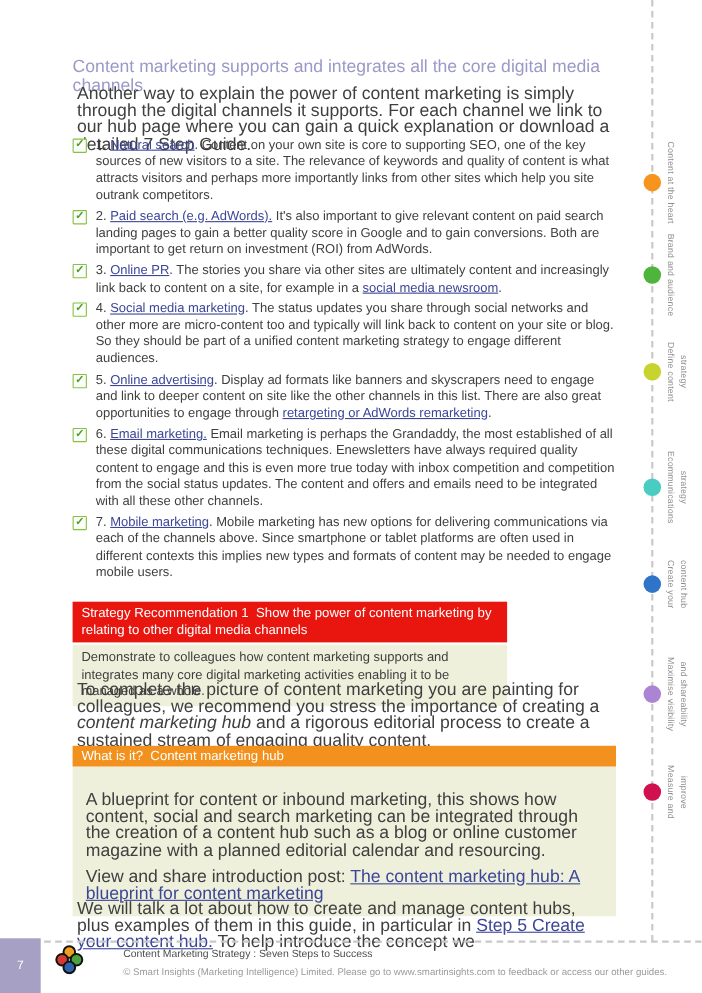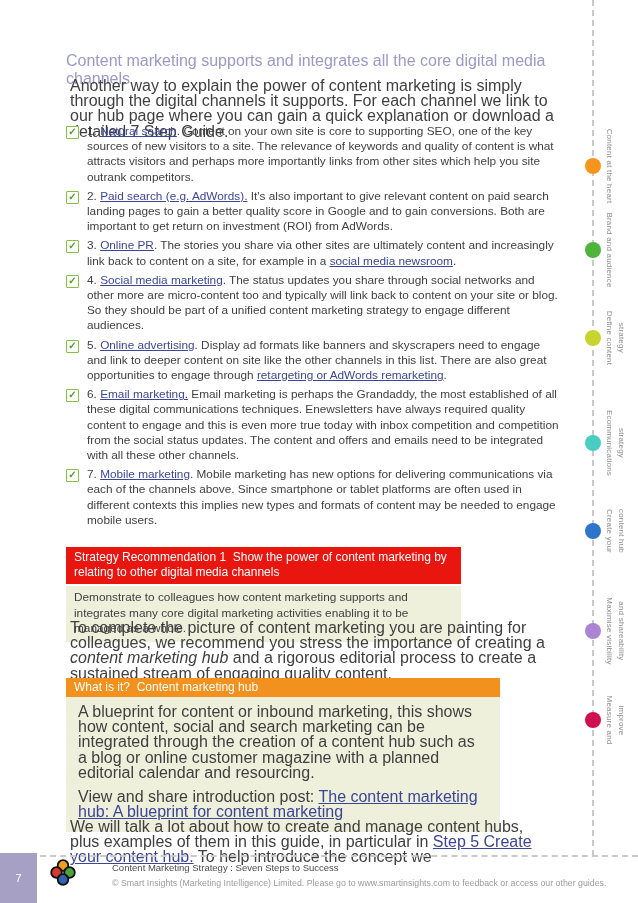--- a/index.html
+++ b/index.html
@@ -31,26 +31,26 @@
   
   .rec-box { position:absolute; left:66px; top:531px; width:395px;margin-top:16px; }
   .rec-head {
     background:var(--red,#e9150f); color:#fff; font-size:12px; line-height:15px;
     padding:3px 8px 4px; white-space:pre-wrap;
   }
   .rec-body {
     background:var(--cream,#eef0dc); margin-top:2px;
     font-size:11.8px; line-height:15.5px; padding:4px 8px 5px;
   }
-  .what-box { position:absolute; left:66px; top:678px; width:434px; }
+  .what-box { position:absolute; left:66px; top:678px; width:494px; }
   .what-head {
     background:var(--orange,#f2911d); color:#fff; font-size:12px; line-height:14px;
     padding:2px 8px 3px; white-space:pre-wrap;
   }
-  .what-body { background:var(--cream,#eef0dc); padding:3px 8px 9px; }
+  .what-body { background:var(--cream,#eef0dc); padding:19px 8px 9px; }
   .what-body .para + .para { margin-top:9px; }
 
   
   .rail-line {
     position:absolute; left:592px; top:0; height:856px; width:0;
     border-left:2px dashed #c9c9c9;
   }
   .rail-dot {
     position:absolute; left:585px; width:16px; height:16px; border-radius:50%;
   }

